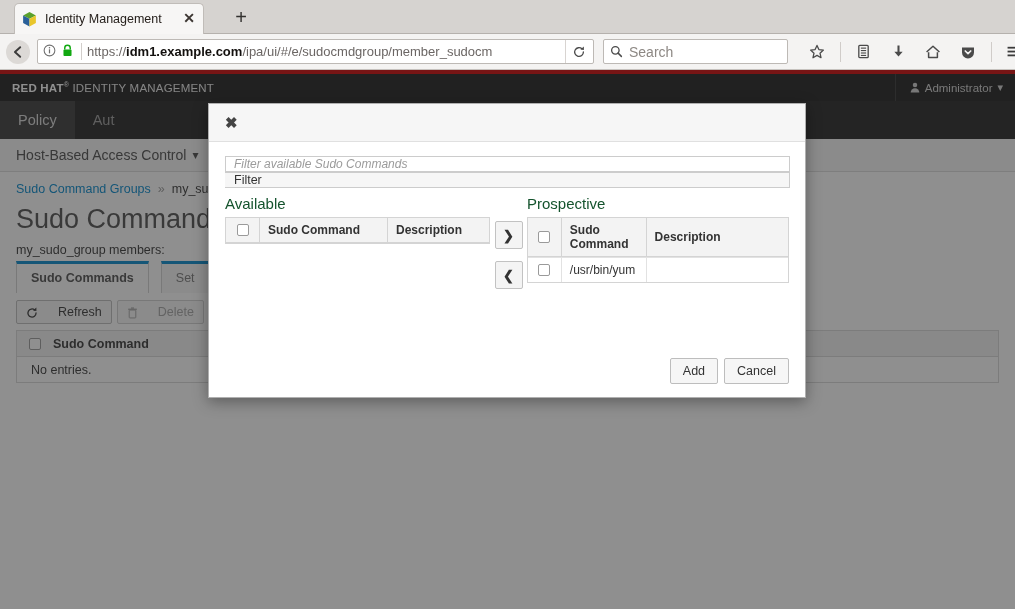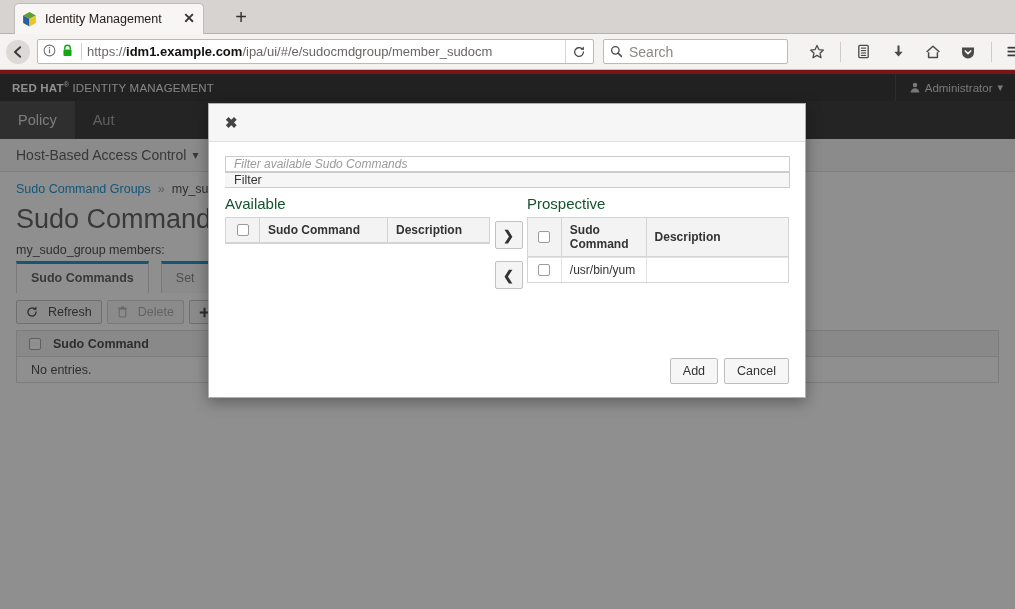--- a/index.html
+++ b/index.html
@@ -123,21 +123,21 @@
     border: 1px solid #d1d1d1; border-top: 3px solid #0088ce; background: #fff;
     padding: 7px 14px 8px 14px; font-size: 12.5px; font-weight: bold; color: #4d4d4d;
     border-bottom: none; white-space: nowrap;
   }
   .facet-tab.inactive { font-weight: normal; background: #f6f6f6; color: #777; }
 
   .toolbar { display: flex; gap: 5px; padding: 7px 16px 6px 16px; }
   .btn {
     border: 1px solid #bcbcbc; background: #f6f6f6; color: #333;
     font-size: 12.5px; padding: 4px 9px; border-radius: 2px;
-    display: flex; align-items: center; gap: 10px; white-space: nowrap;
+    display: flex; align-items: flex-end; gap: 20px; white-space: nowrap;
   }
   .btn.disabled { color: #a3a3a3; border-color: #cfcfcf; }
 
   .data-table { margin: 0 16px; border: 1px solid #d8d8d8; border-bottom: none; }
   .dt-head {
     display: flex; align-items: center; background: #f2f2f2;
     border-bottom: 1px solid #d8d8d8; height: 26px; font-size: 12.5px;
     font-weight: bold; color: #333;
   }
   .dt-row { display: flex; align-items: center; height: 26px; font-size: 12.5px; color: #333;

